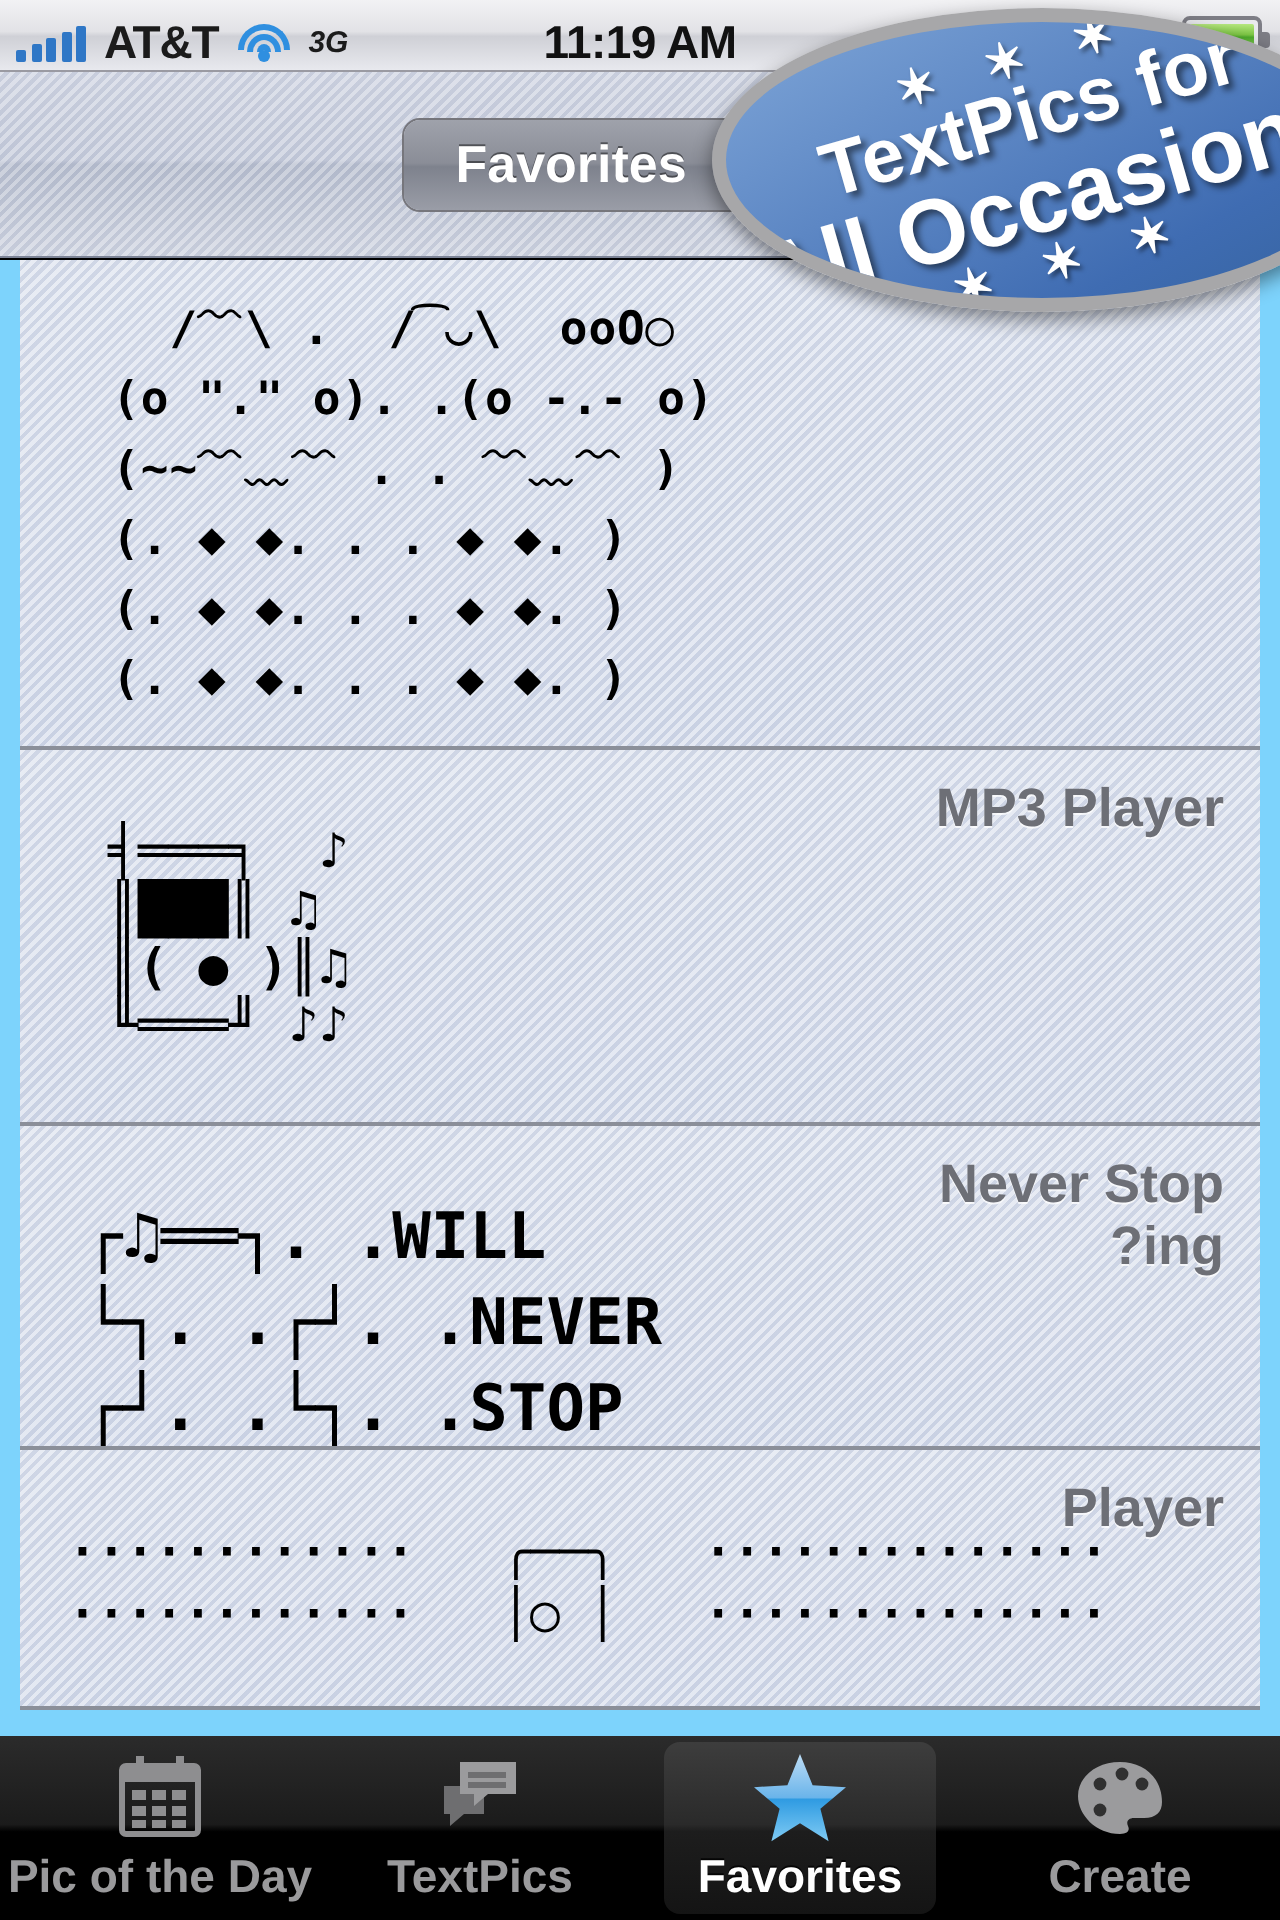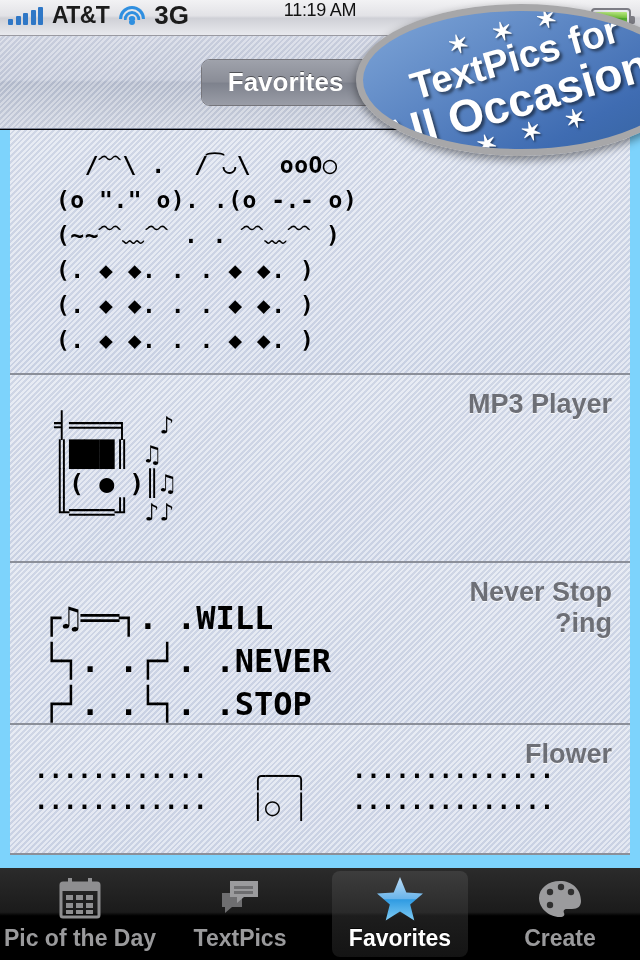--- a/index.html
+++ b/index.html
@@ -9,42 +9,42 @@
     background:#000;
     -webkit-font-smoothing:antialiased;
   }
   #screen { position:relative; width:640px; height:960px; overflow:hidden; }
 
   
   .statusbar {
     position:relative; height:36px; width:640px;
     background:linear-gradient(to bottom,#f2f2f4 0%,#e2e2e6 45%,#cfd0d6 52%,#e8e9ee 100%);
     border-bottom:1px solid #9a9aa2;
-    display:flex; align-items:flex-start;
+    display:flex; align-items:flex-end;
     z-index:5;
   }
   .sb-left { display:flex; align-items:center; gap:9px; padding-left:8px; }
   .bars { display:flex; align-items:flex-end; gap:2.5px; height:19px; }
   .bars i { display:block; width:5px; background:#2f77c6; border-radius:1px; }
   .bars i:nth-child(1){height:6px;} .bars i:nth-child(2){height:9px;}
   .bars i:nth-child(3){height:12px;} .bars i:nth-child(4){height:15px;}
   .bars i:nth-child(5){height:18px;}
   .carrier { font-size:23px; font-weight:bold; color:#1b1b1b; letter-spacing:-0.6px; }
   .wifi { width:27px; height:20px; position:relative; }
   .wifi span { position:absolute; left:50%; transform:translateX(-50%);
     border:3px solid #2f8fe0; border-bottom:none; border-radius:50% 50% 0 0 / 100% 100% 0 0;
     background:transparent; }
   .wifi span.a { width:26px; height:13px; top:0px; }
   .wifi span.b { width:17px; height:9px; top:5px; }
   .wifi span.c { width:7px; height:4px; top:10px; border-width:3px; }
   .wifi .dot { position:absolute; width:6px; height:6px; background:#2f8fe0;
     border-radius:50%; left:50%; transform:translateX(-50%); top:13px; border:none; }
-  .net { font-size:26px; font-weight:bold; color:#1b1b1b; }
+  .net { font-size:15px; font-weight:bold; color:#1b1b1b;font-style:italic; }
   .clock { position:absolute; left:0; right:0; text-align:center;
-    font-size:18px; font-weight:normal; color:#111; letter-spacing:-0.3px; }
+    font-size:23px; font-weight:bold; color:#111; letter-spacing:-0.3px; }
   .battery { position:absolute; right:9px; top:8px; width:40px; height:20px;
     border:2px solid #7d7d85; border-radius:4px; background:#e9eaee; padding:2px; }
   .battery:after { content:""; position:absolute; right:-6px; top:6px;
     width:4px; height:8px; background:#7d7d85; border-radius:0 2px 2px 0; }
   .battery .fill { height:100%; width:100%;
     background:linear-gradient(to bottom,#b6e77f 0%,#7ec845 45%,#4fae2c 55%,#8ed35c 100%);
     border-radius:1px; }
 
   
   .navbar {
@@ -212,21 +212,21 @@
     <div class="cell cell3">
       <div class="cell-title">Never Stop
 ?ing</div>
       <div class="art">┌♫══┐. .WILL
 └┐. .┌┘. .NEVER
 ┌┘. .└┐. .STOP
 └══♫┘. .♥ING YOU</div>
     </div>
 
     <div class="cell cell4">
-      <div class="cell-title">Flower</div>
+      <div class="cell-title">Player</div>
       <div class="art">············   ╭──╮   ··············
 ············   │◯ │   ··············</div>
     </div>
 
   </div>
 
   <div class="tabbar">
 
     <div class="tab">
       <div class="ic">

